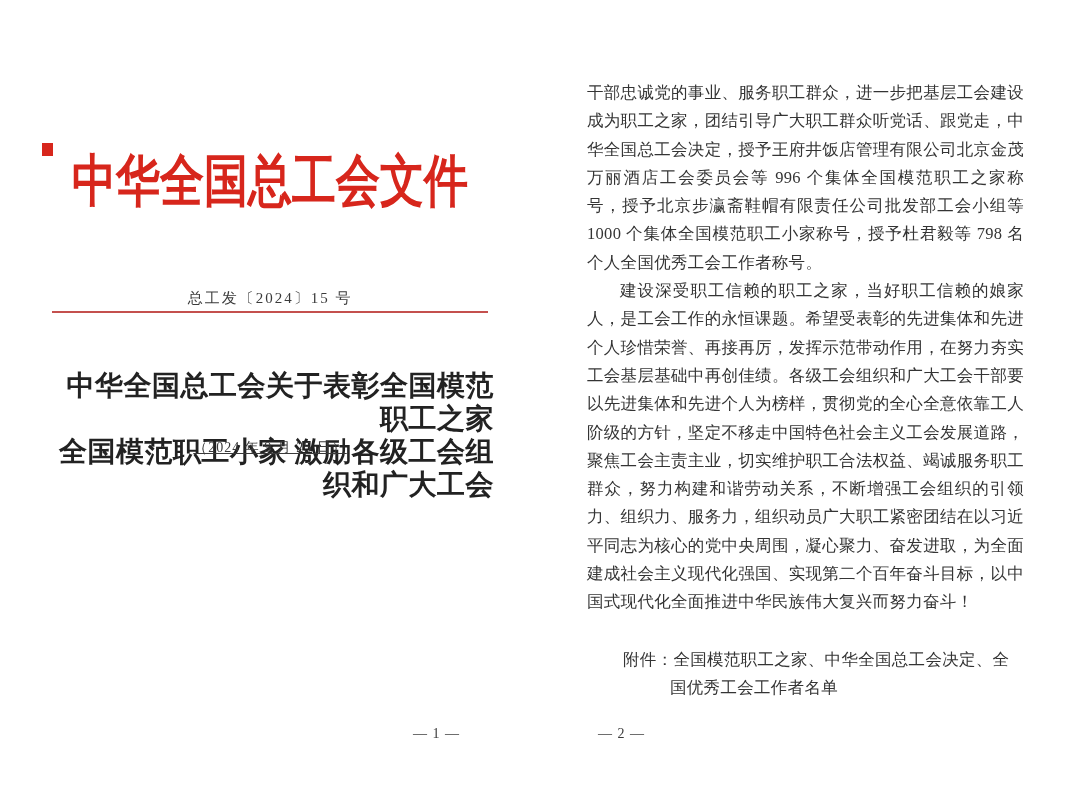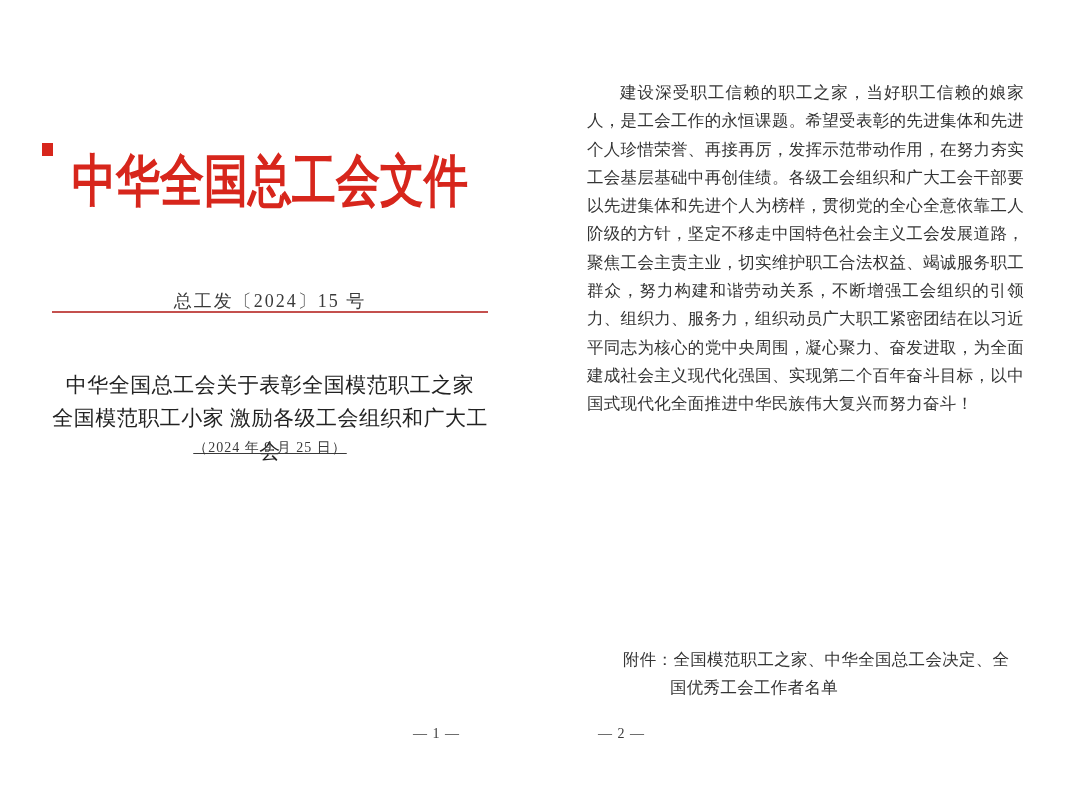--- a/index.html
+++ b/index.html
@@ -19,29 +19,29 @@
   }
   .masthead{
     position:absolute;top:152px;left:0;width:100%;
     text-align:center;
     font-size:44px;font-weight:bold;color:var(--header-red,#d7261c);
     transform:scaleY(1.28);transform-origin:center;
     white-space:nowrap;letter-spacing:0px;
   }
   .doc-number{
     position:absolute;top:289px;left:0;width:100%;
-    text-align:center;font-size:18px;letter-spacing:2px;color:#3a3a3a;
+    text-align:center;font-size:15px;letter-spacing:2px;color:#3a3a3a;
   }
   .red-rule{
     position:absolute;top:311px;left:0;width:100%;height:2px;
     background:var(--rule-red,#c4504e);
   }
   .doc-title{
     position:absolute;top:369px;left:-6px;width:calc(100% + 12px);
-    text-align:center;font-size:21px;font-weight:normal;color:#222222;
+    text-align:right;font-size:28px;font-weight:bold;color:#222222;
     line-height:33px;letter-spacing:0.5px;
   }
   .doc-date{
     position:absolute;top:439px;left:0;width:100%;
     text-align:center;font-size:14px;letter-spacing:1px;color:#3a3a3a;text-decoration:underline;
   }
   .body-block{
     position:absolute;left:0;width:100%;
     font-size:16.5px;line-height:27.8px;letter-spacing:0.3px;
     text-align:justify;text-justify:inter-character;color:#343434;
@@ -76,19 +76,20 @@
     <div class="doc-title">
       <div>中华全国总工会关于表彰全国模范职工之家</div>
       <div>全国模范职工小家 激励各级工会组织和广大工会</div>
     </div>
     <div class="doc-date">（2024 年 9 月 25 日）</div>
     <div class="page-number">— 1 —</div>
   </div>
 
   <div class="page" id="page-right">
     <div class="body-block" id="right-body">
+      <p class="no-indent">干部忠诚党的事业、服务职工群众，进一步把基层工会建设成为职工之家，团结引导广大职工群众听党话、跟党走，中华全国总工会决定，授予王府井饭店管理有限公司北京金茂万丽酒店工会委员会等 996 个集体全国模范职工之家称号，授予北京步瀛斋鞋帽有限责任公司批发部工会小组等 1000 个集体全国模范职工小家称号，授予杜君毅等 798 名个人全国优秀工会工作者称号。</p>
       <p>建设深受职工信赖的职工之家，当好职工信赖的娘家人，是工会工作的永恒课题。希望受表彰的先进集体和先进个人珍惜荣誉、再接再厉，发挥示范带动作用，在努力夯实工会基层基础中再创佳绩。各级工会组织和广大工会干部要以先进集体和先进个人为榜样，贯彻党的全心全意依靠工人阶级的方针，坚定不移走中国特色社会主义工会发展道路，聚焦工会主责主业，切实维护职工合法权益、竭诚服务职工群众，努力构建和谐劳动关系，不断增强工会组织的引领力、组织力、服务力，组织动员广大职工紧密团结在以习近平同志为核心的党中央周围，凝心聚力、奋发进取，为全面建成社会主义现代化强国、实现第二个百年奋斗目标，以中国式现代化全面推进中华民族伟大复兴而努力奋斗！</p>
     </div>
     <div class="attachment">附件：全国模范职工之家、中华全国总工会决定、全国优秀工会工作者名单</div>
     <div class="page-number">— 2 —</div>
   </div>
 
 </div>
 
 </body></html>

